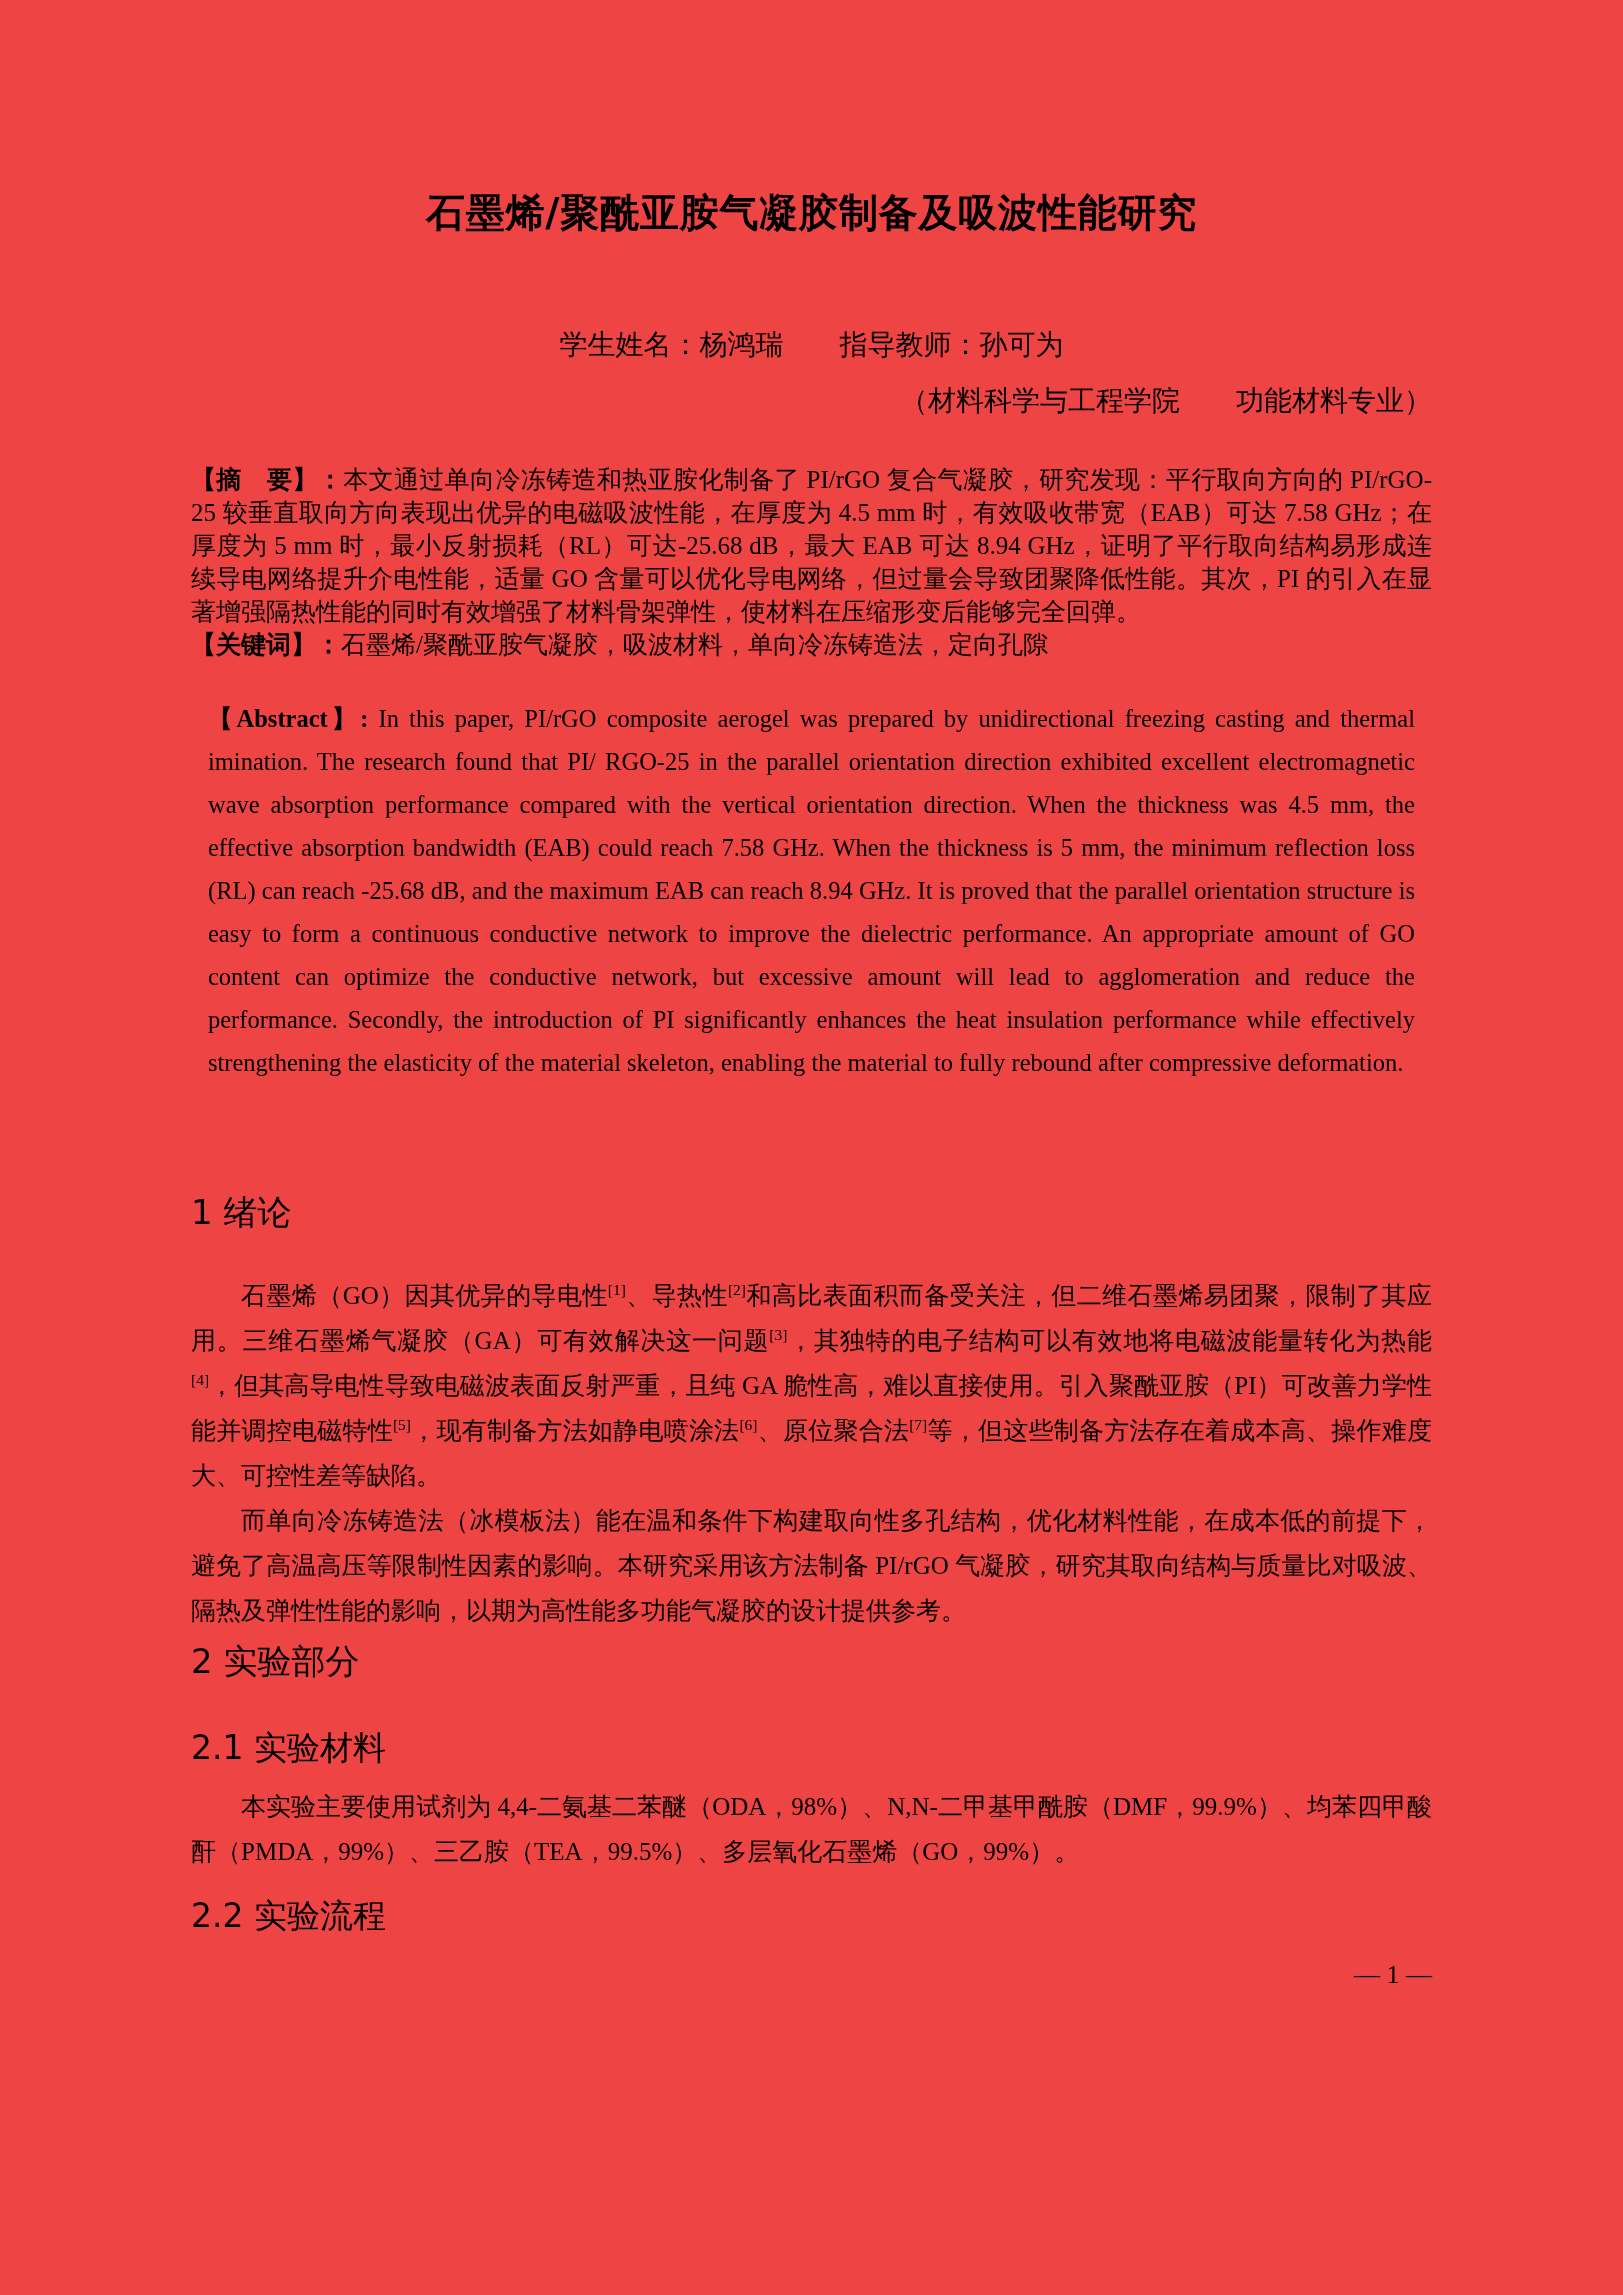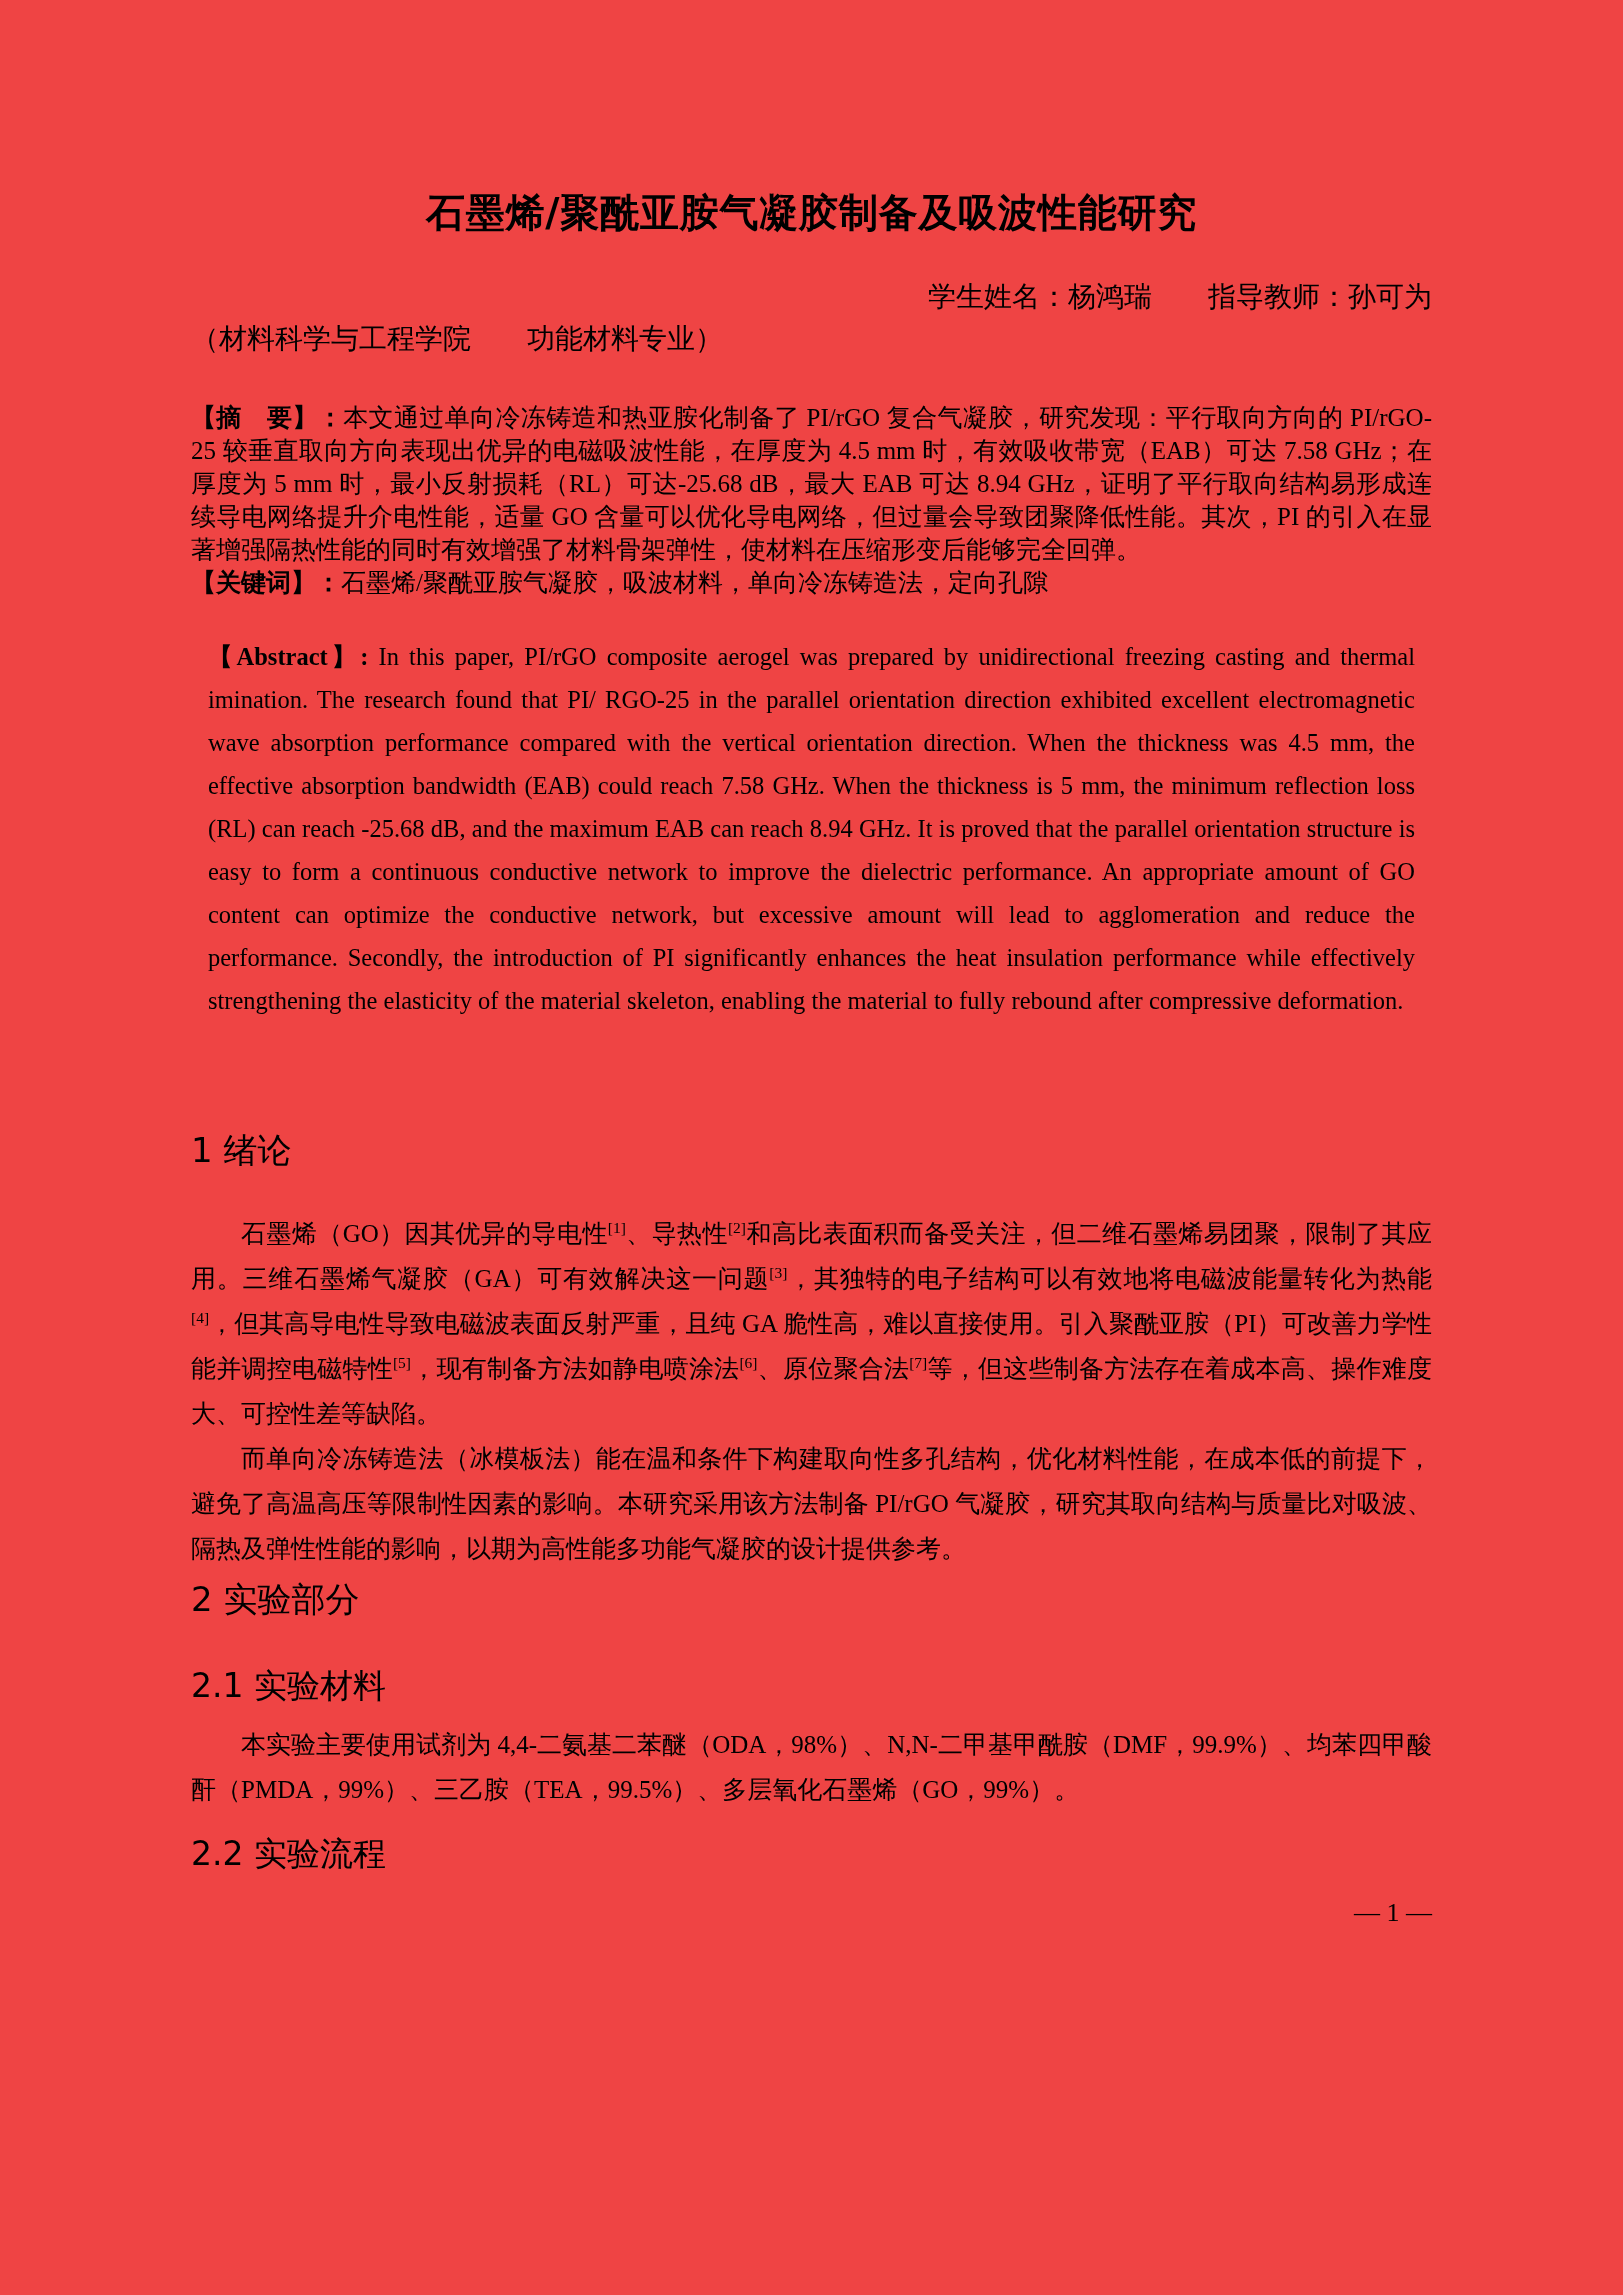--- a/index.html
+++ b/index.html
@@ -18,31 +18,31 @@
   .doc-title {
     margin: 190px 0 0 0;
     font-family: "DejaVu Sans", "Liberation Sans", sans-serif;
     font-weight: bold;
     font-size: 39px;
     line-height: 46px;
     text-align: center;
     letter-spacing: 0.8px;
   }
   .byline {
-    margin-top: 44px;
+    margin-top: 92px;
+    font-size: 28px;
+    line-height: 33px;
+    text-align: center;
+    white-space: pre;
+  }
+  .affiliation {
+    margin-top: 23px;
     font-size: 28px;
     line-height: 33px;
     text-align: right;
-    white-space: pre;
-  }
-  .affiliation {
-    margin-top: 9px;
-    font-size: 28px;
-    line-height: 33px;
-    text-align: left;
     white-space: pre;
   }
   .abstract-cn {
     margin-top: 46px;
     font-size: 25px;
     line-height: 33px;
     text-align: justify;
   }
   .abstract-cn p { margin: 0; }
   .abstract-en {

